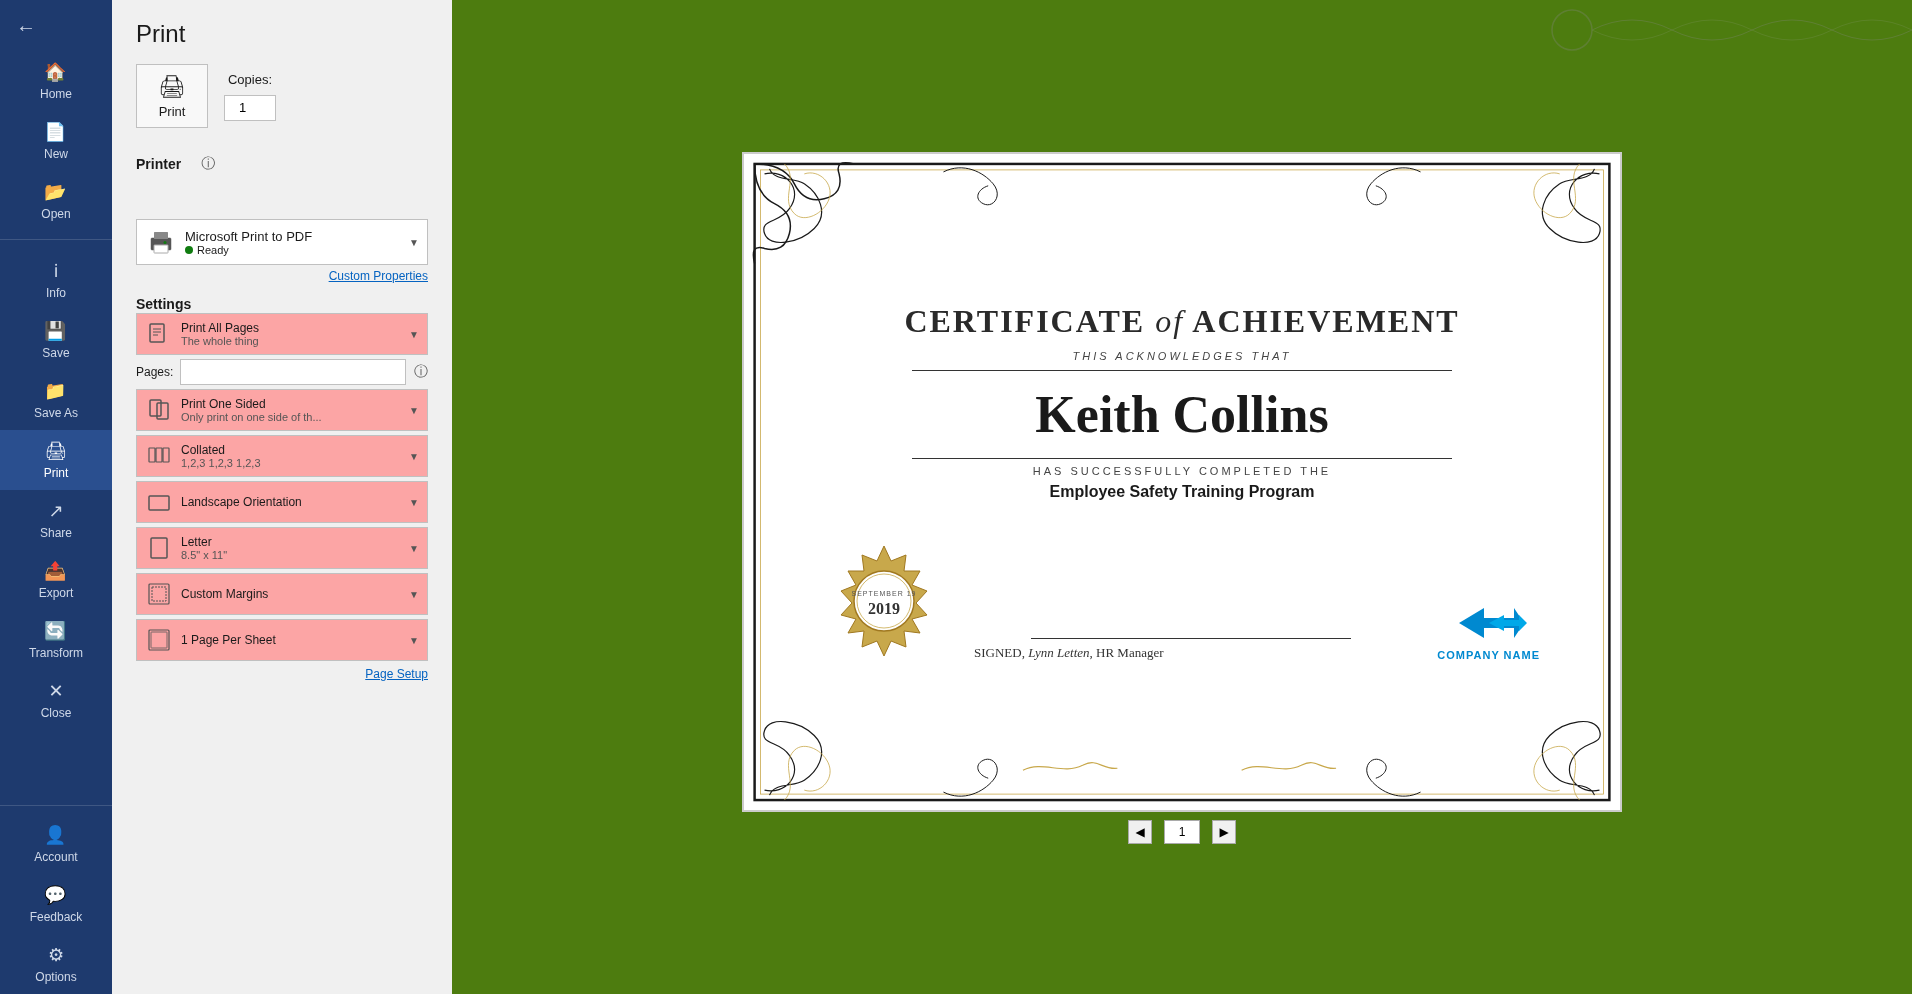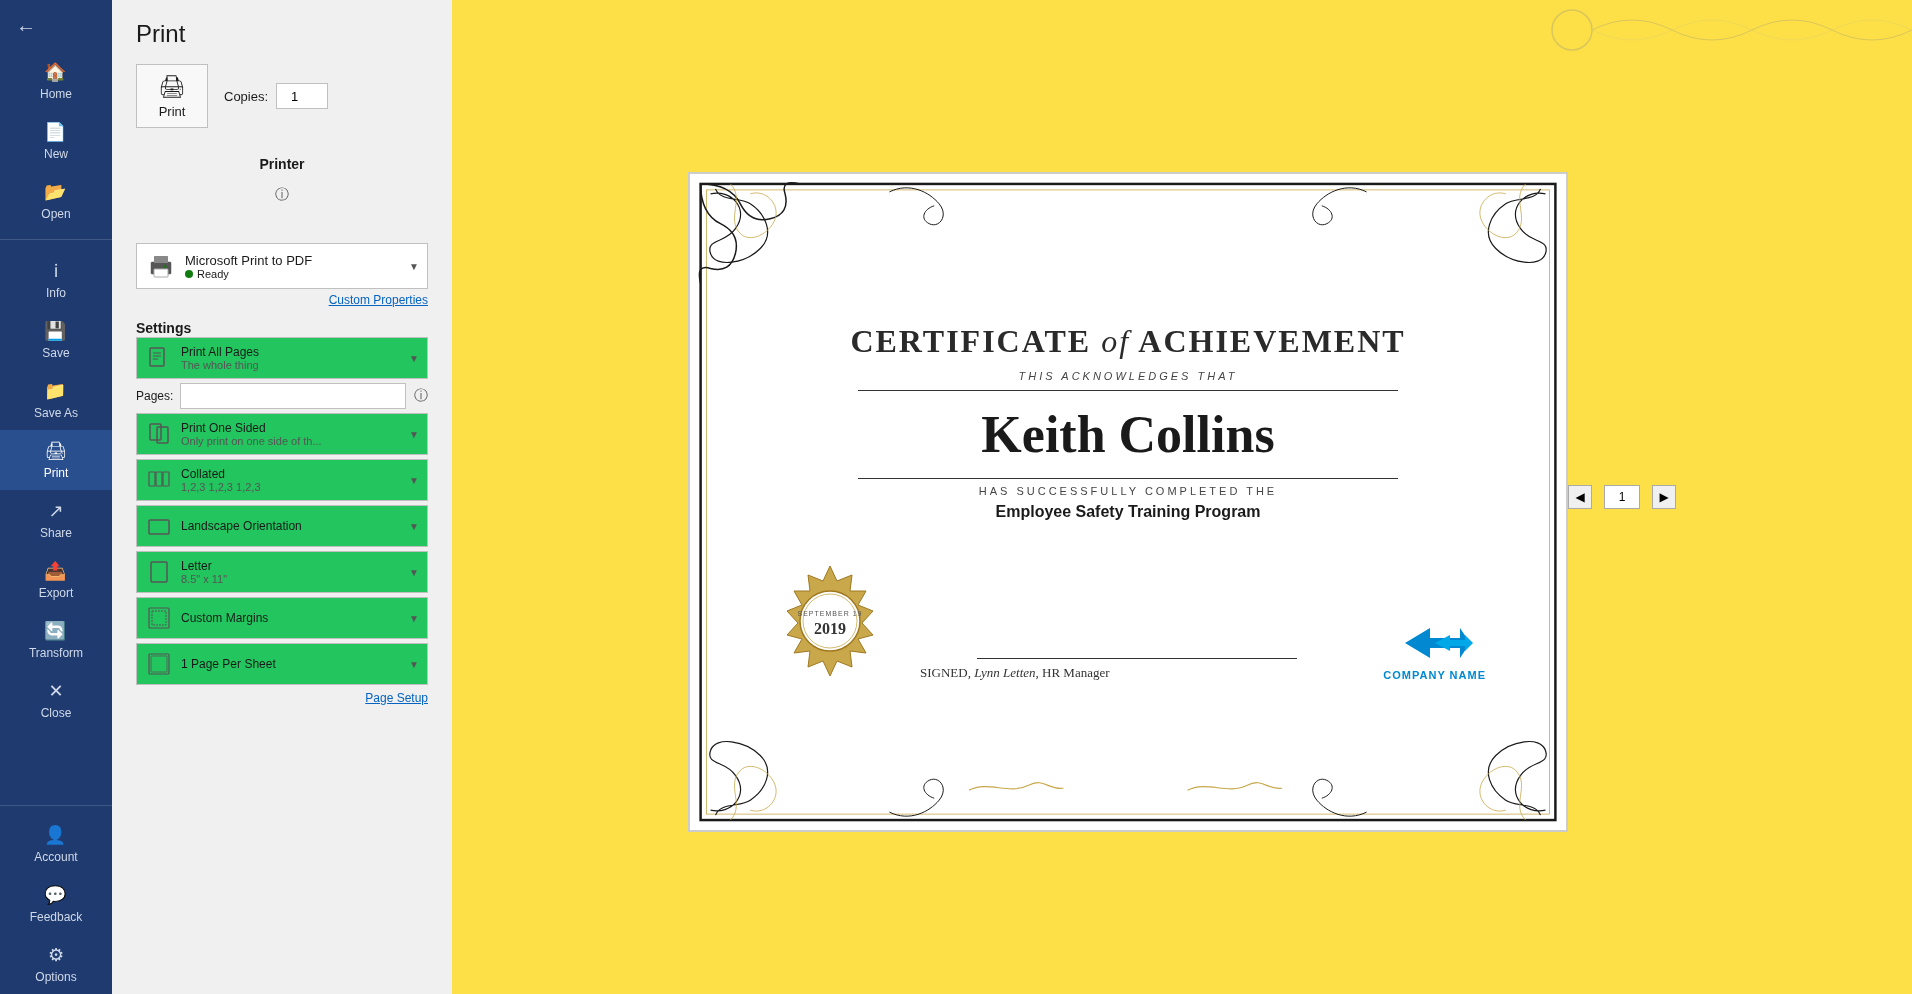--- a/index.html
+++ b/index.html
@@ -91,20 +91,21 @@
       color: #1a1a1a;
     }
     .print-button .btn-icon { font-size: 22px; }
 
     .copies-wrap {
       display: flex;
       align-items: center;
       gap: 8px;
       font-size: 13px;
       color: #1a1a1a;
+      flex-direction: column;
     }
     .copies-input {
       width: 52px;
       height: 26px;
       border: 1px solid #c0c0c0;
       text-align: center;
       font-size: 13px;
       background: #fff;
     }
 
@@ -152,21 +153,21 @@
       margin-top: 4px;
       text-decoration: underline;
     }
 
     
     .settings-section { margin-top: 4px; }
     .setting-row {
       display: flex;
       align-items: center;
       border: 1px solid #c0c0c0;
-      background: #22c55e;
+      background: #fca5a5;
       padding: 6px 8px;
       gap: 8px;
       cursor: pointer;
       margin-bottom: 4px;
       position: relative;
     }
     .setting-icon {
       width: 28px;
       height: 28px;
       display: flex;
@@ -204,22 +205,23 @@
       color: #0563c1;
       cursor: pointer;
       text-align: right;
       margin-top: 6px;
       text-decoration: underline;
     }
 
     
     .preview-area {
       flex: 1;
-      background: #fde047;
-      display: flex;
+      background: #4d7c0f;
+      display: flex;
+      flex-direction: column;
       align-items: center;
       justify-content: center;
       overflow: hidden;
       position: relative;
     }
 
     .certificate-wrap {
       background: #fff;
       width: 880px;
       height: 660px;
@@ -463,21 +465,21 @@
           <span class="btn-icon">🖨</span>
           <span>Print</span>
         </button>
         <div class="copies-wrap">
           <span>Copies:</span>
           <input class="copies-input" type="number" value="1" min="1" style="">
         </div>
       </div>
 
       <div class="printer-area">
-        <div style="display:flex;align-items:center;gap:6px;margin-bottom:6px;flex-direction:column;">
+        <div style="display:flex;align-items:center;gap:20px;margin-bottom:6px;">
           <span class="section-label">Printer</span>
           <span class="info-icon">ⓘ</span>
         </div>
         <div class="printer-select-row">
           <div class="printer-icon-wrap">
             <svg width="28" height="28" viewBox="0 0 28 28" fill="none">
               <rect x="4" y="10" width="20" height="12" rx="1" fill="#555" stroke="#555" stroke-width="0.5"></rect>
               <rect x="7" y="4" width="14" height="7" rx="0.5" fill="#888"></rect>
               <rect x="7" y="17" width="14" height="8" rx="0.5" fill="#fff" stroke="#aaa"></rect>
               <circle cx="18" cy="14.5" r="1.5" fill="#107c10"></circle>

